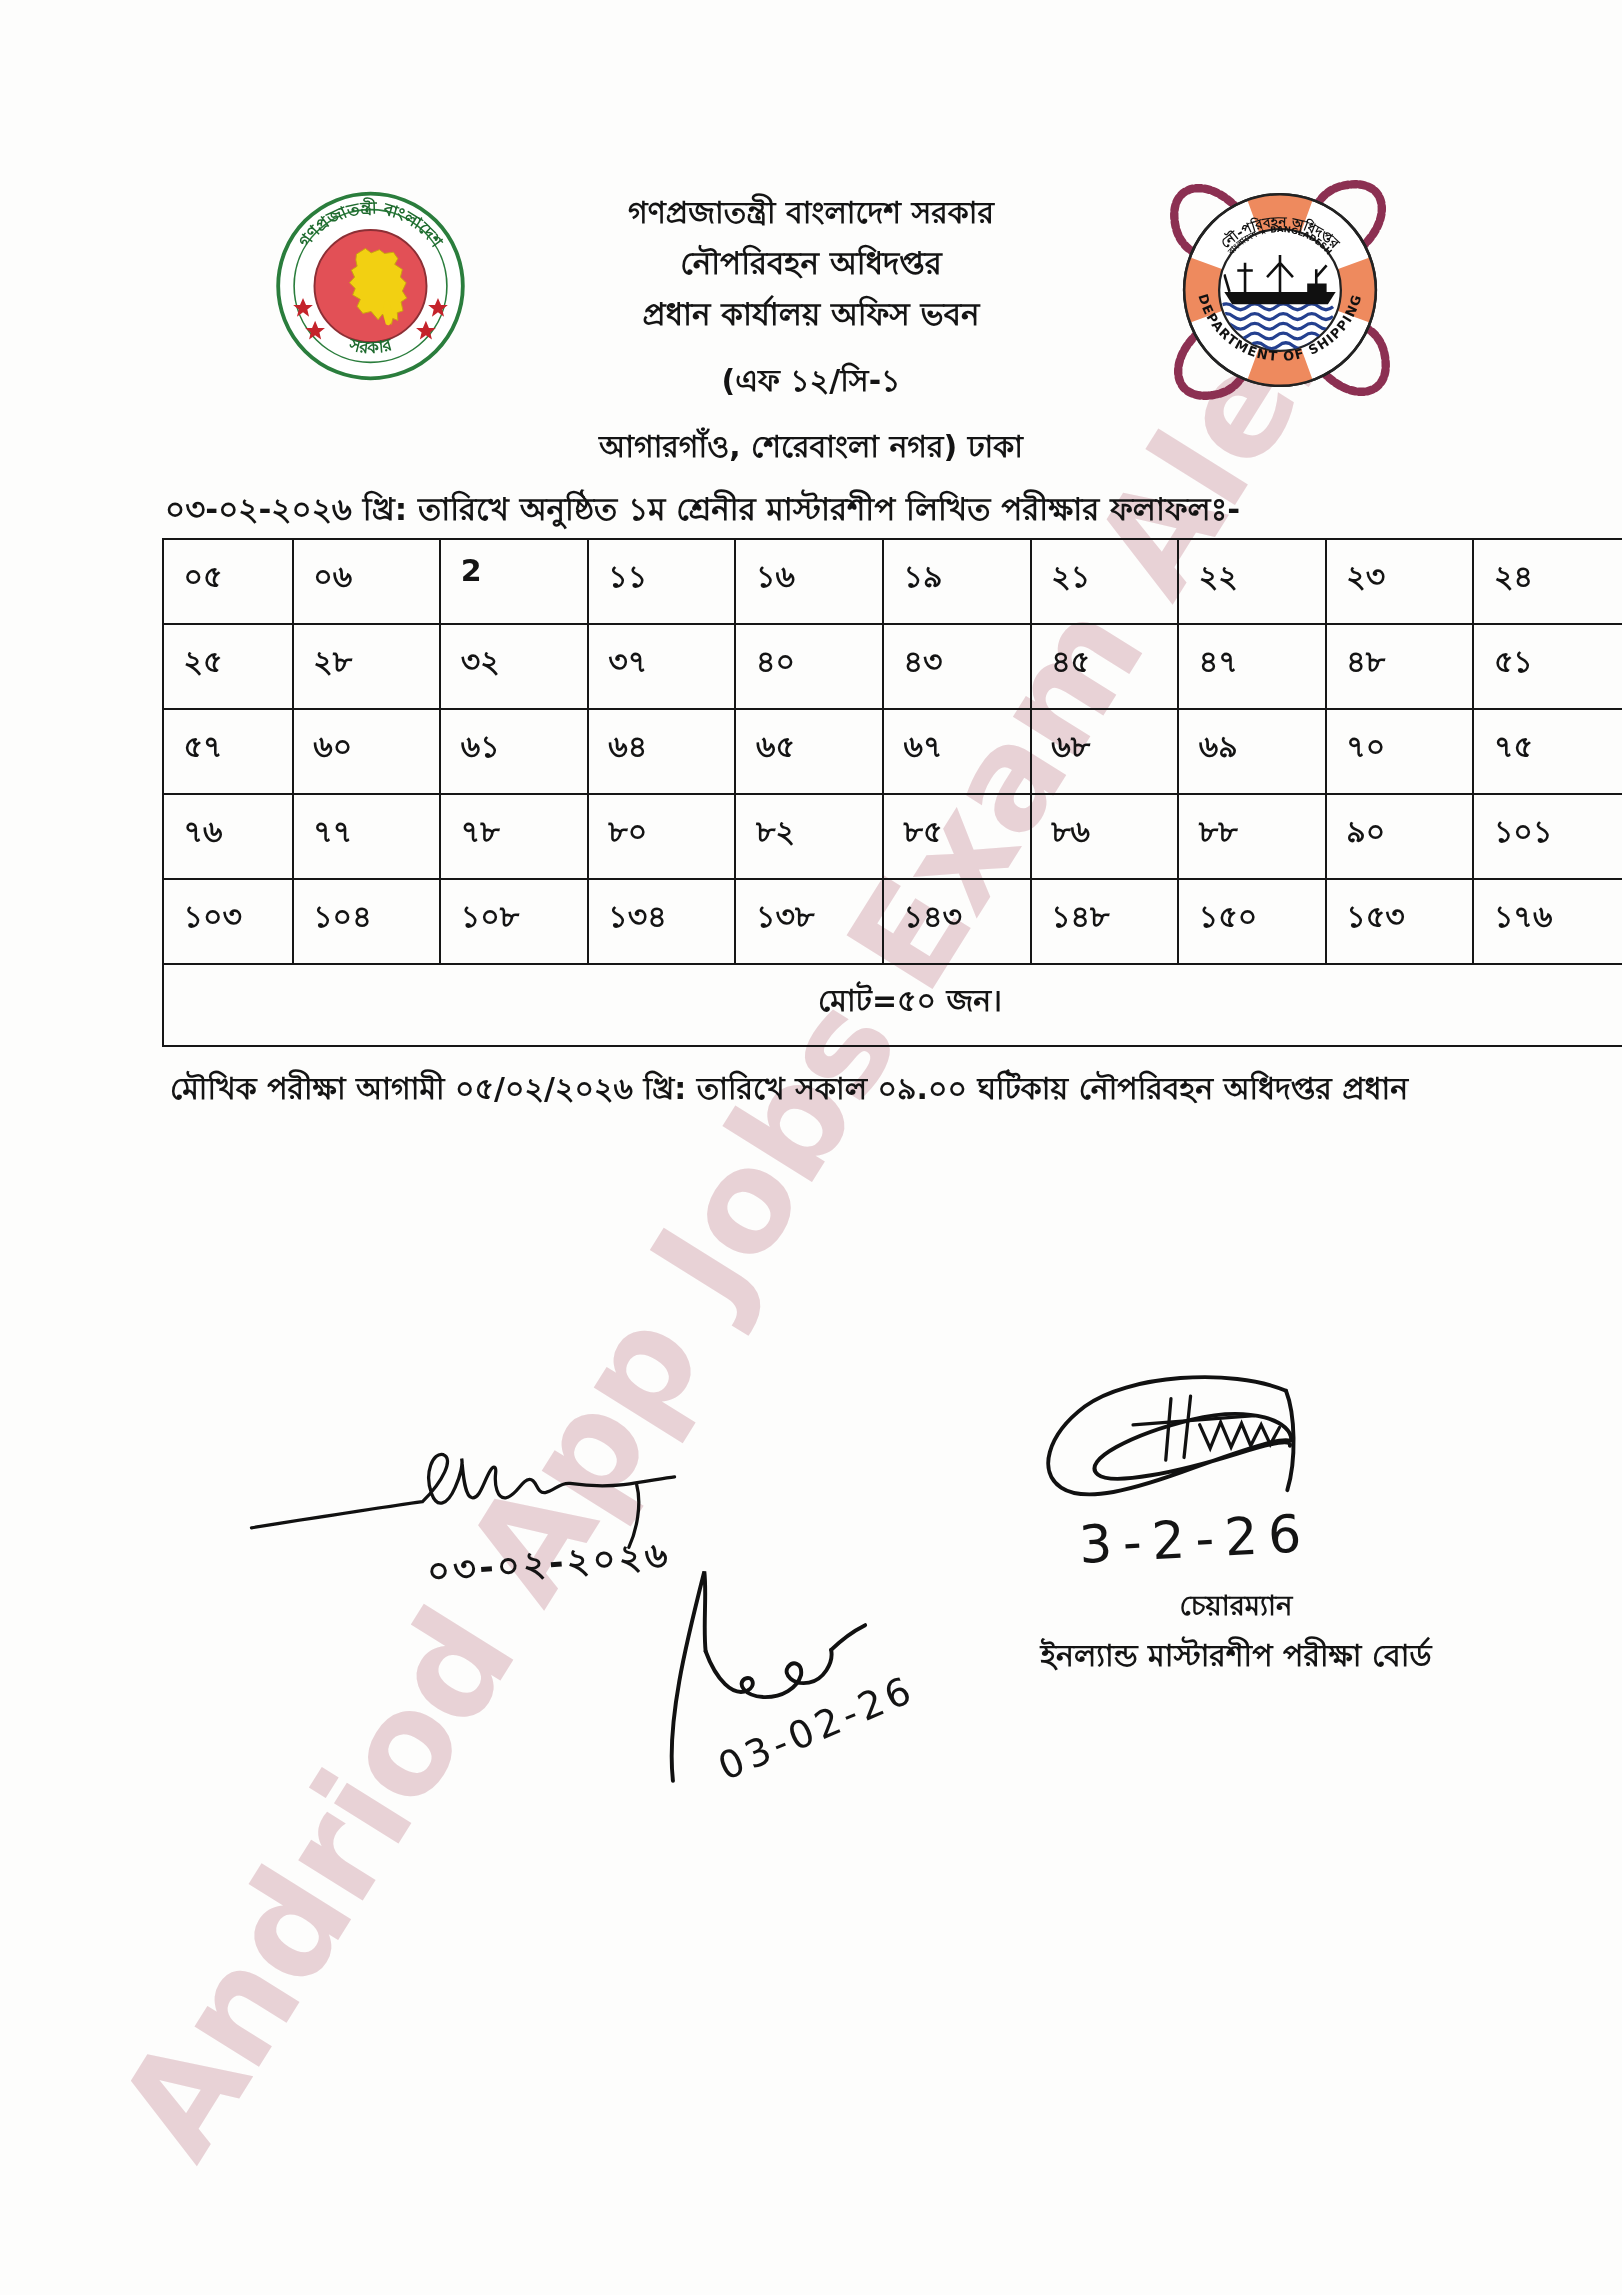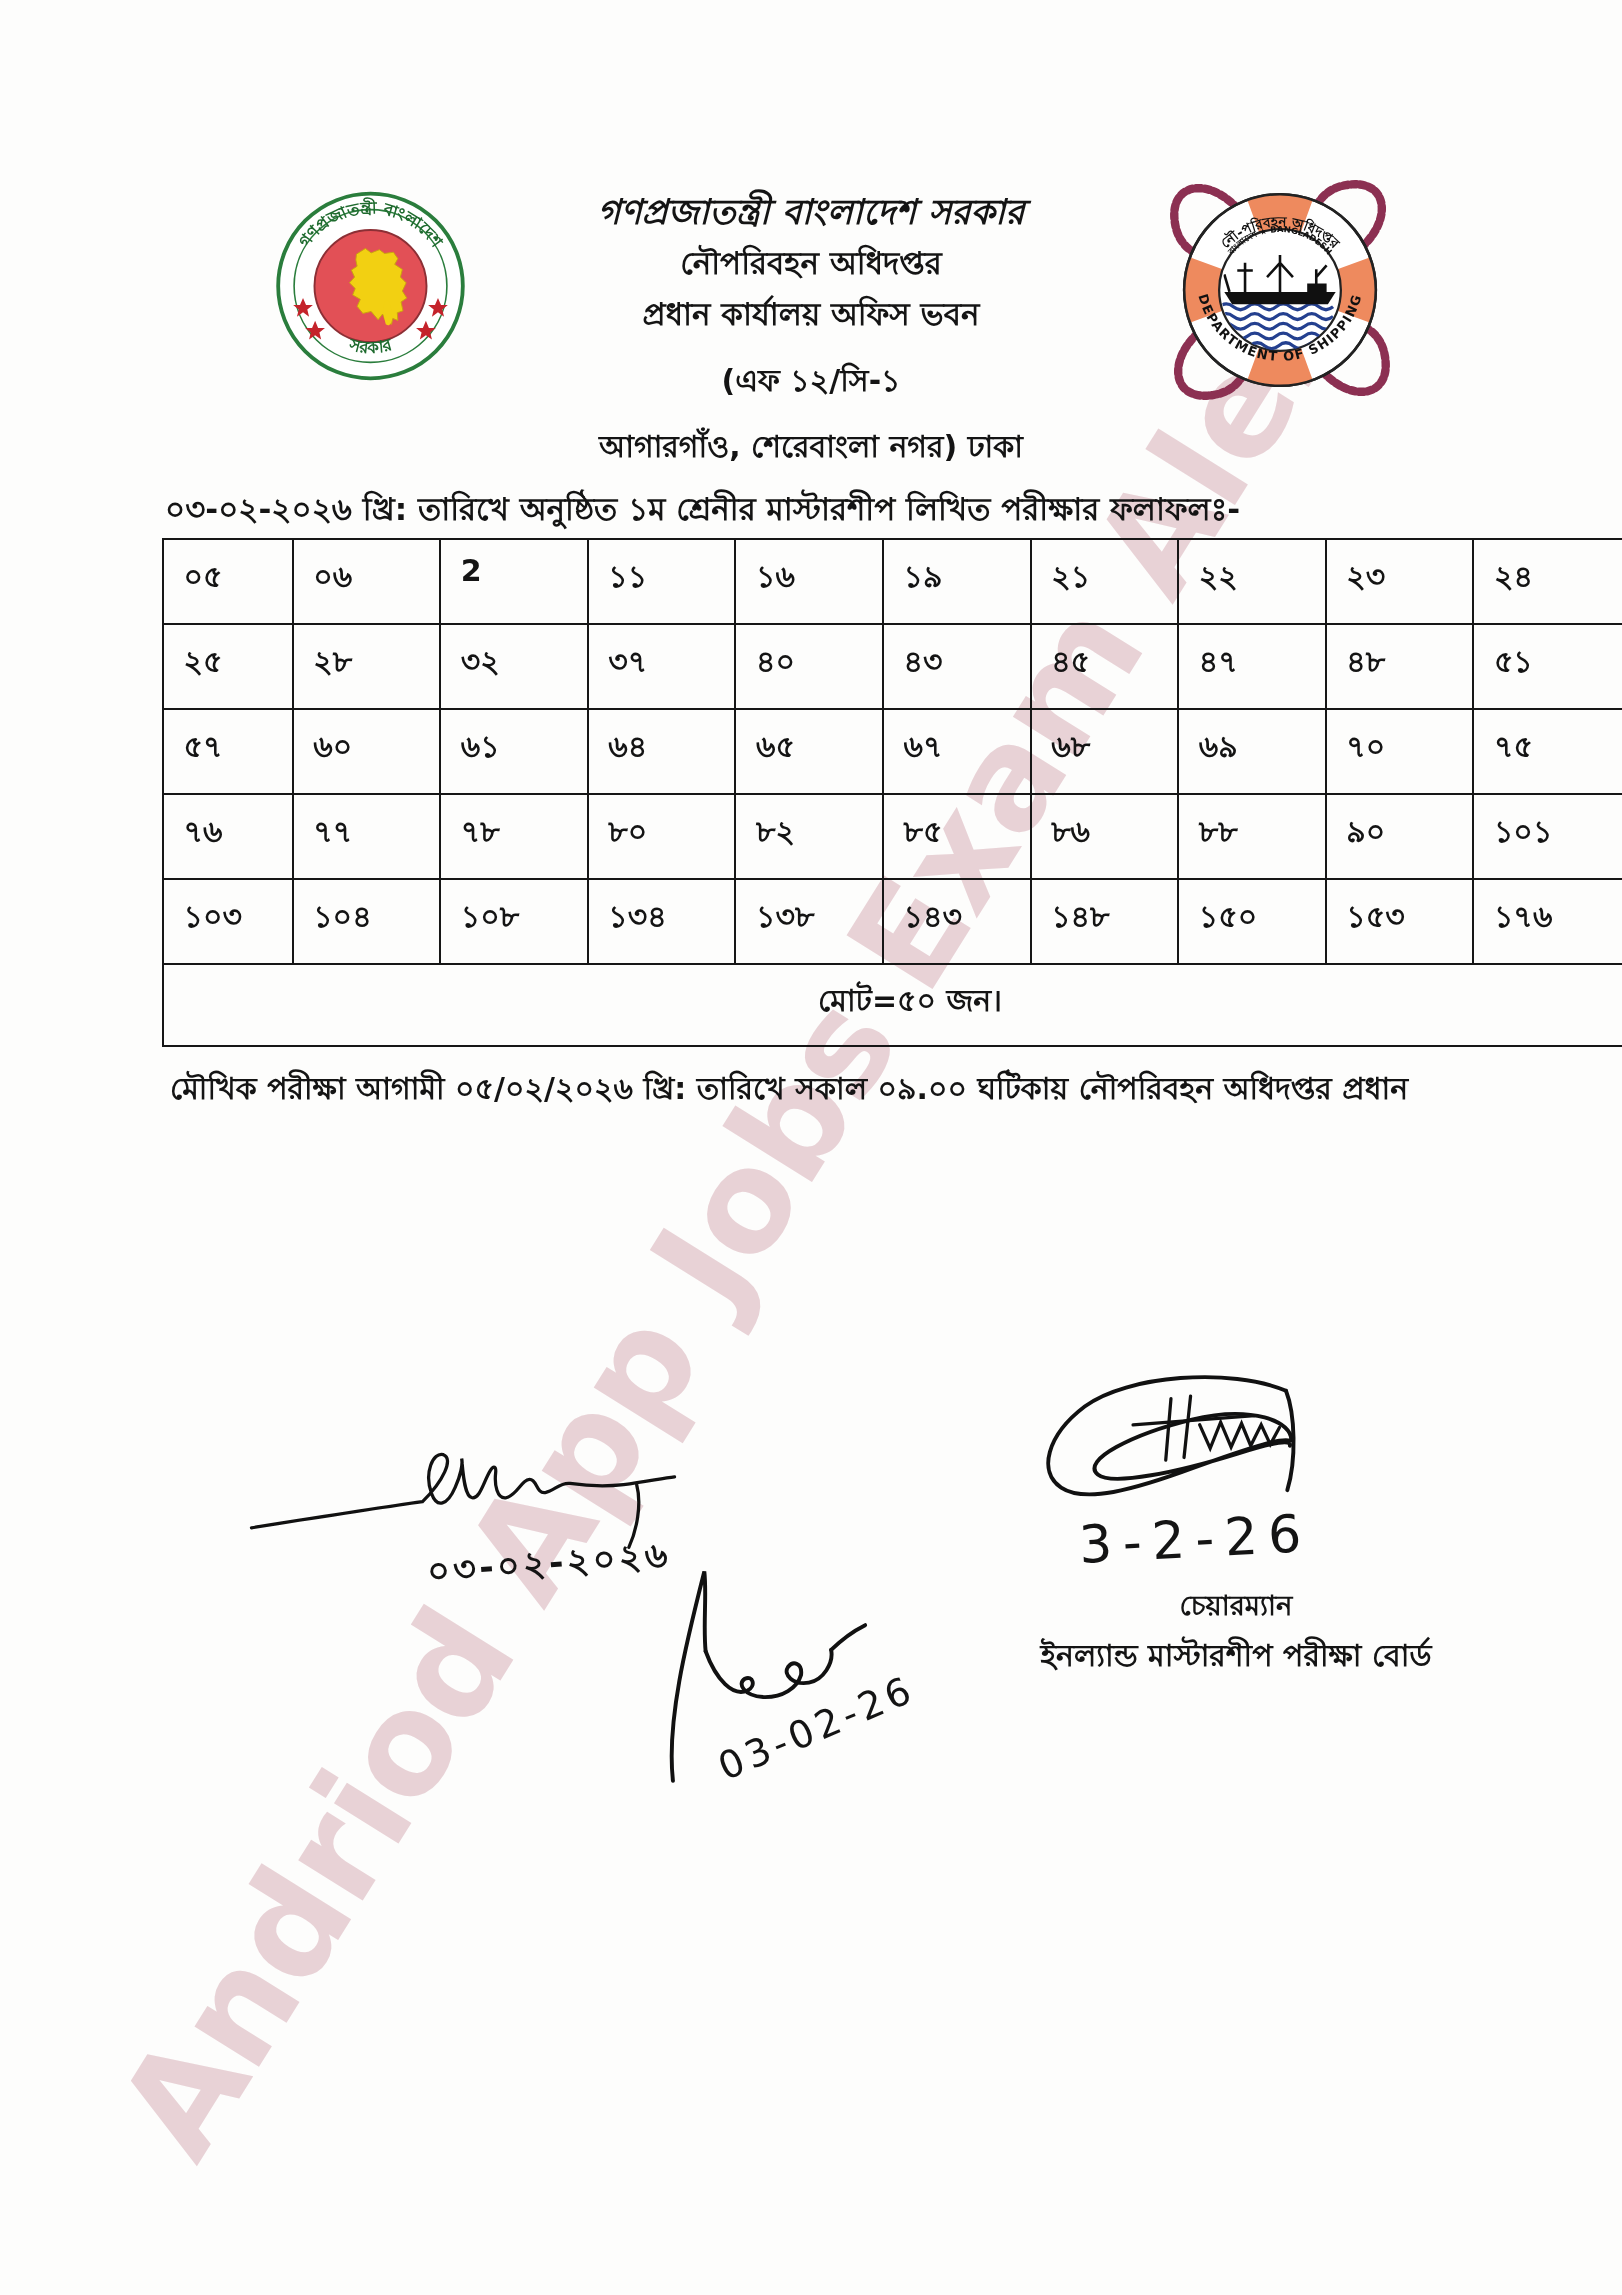--- a/index.html
+++ b/index.html
@@ -28,21 +28,21 @@
   }
   .content{position:relative;z-index:1;}
   
   .seal-left{position:absolute;left:275px;top:188px;width:191px;height:196px;}
   .seal-right{position:absolute;left:1157px;top:167px;width:246px;height:246px;}
   .org-block{
     position:absolute;left:0;top:187px;width:1622px;
     text-align:center;font-weight:700;
   }
   .org-line{line-height:51px;}
-  .org-line.l1{font-size:35px;font-style:italic;}
+  .org-line.l1{font-size:30px;}
   .org-line.l2,.org-line.l3{font-size:31px;}
   .org-line.l4,.org-line.l5{font-size:30px;margin-top:15px;}
   
   .result-title{
     position:absolute;left:165px;top:485px;width:1308px;
     font-size:31px;font-weight:700;
   }
   
   .roll-table{
     position:absolute;left:162px;top:538px;

